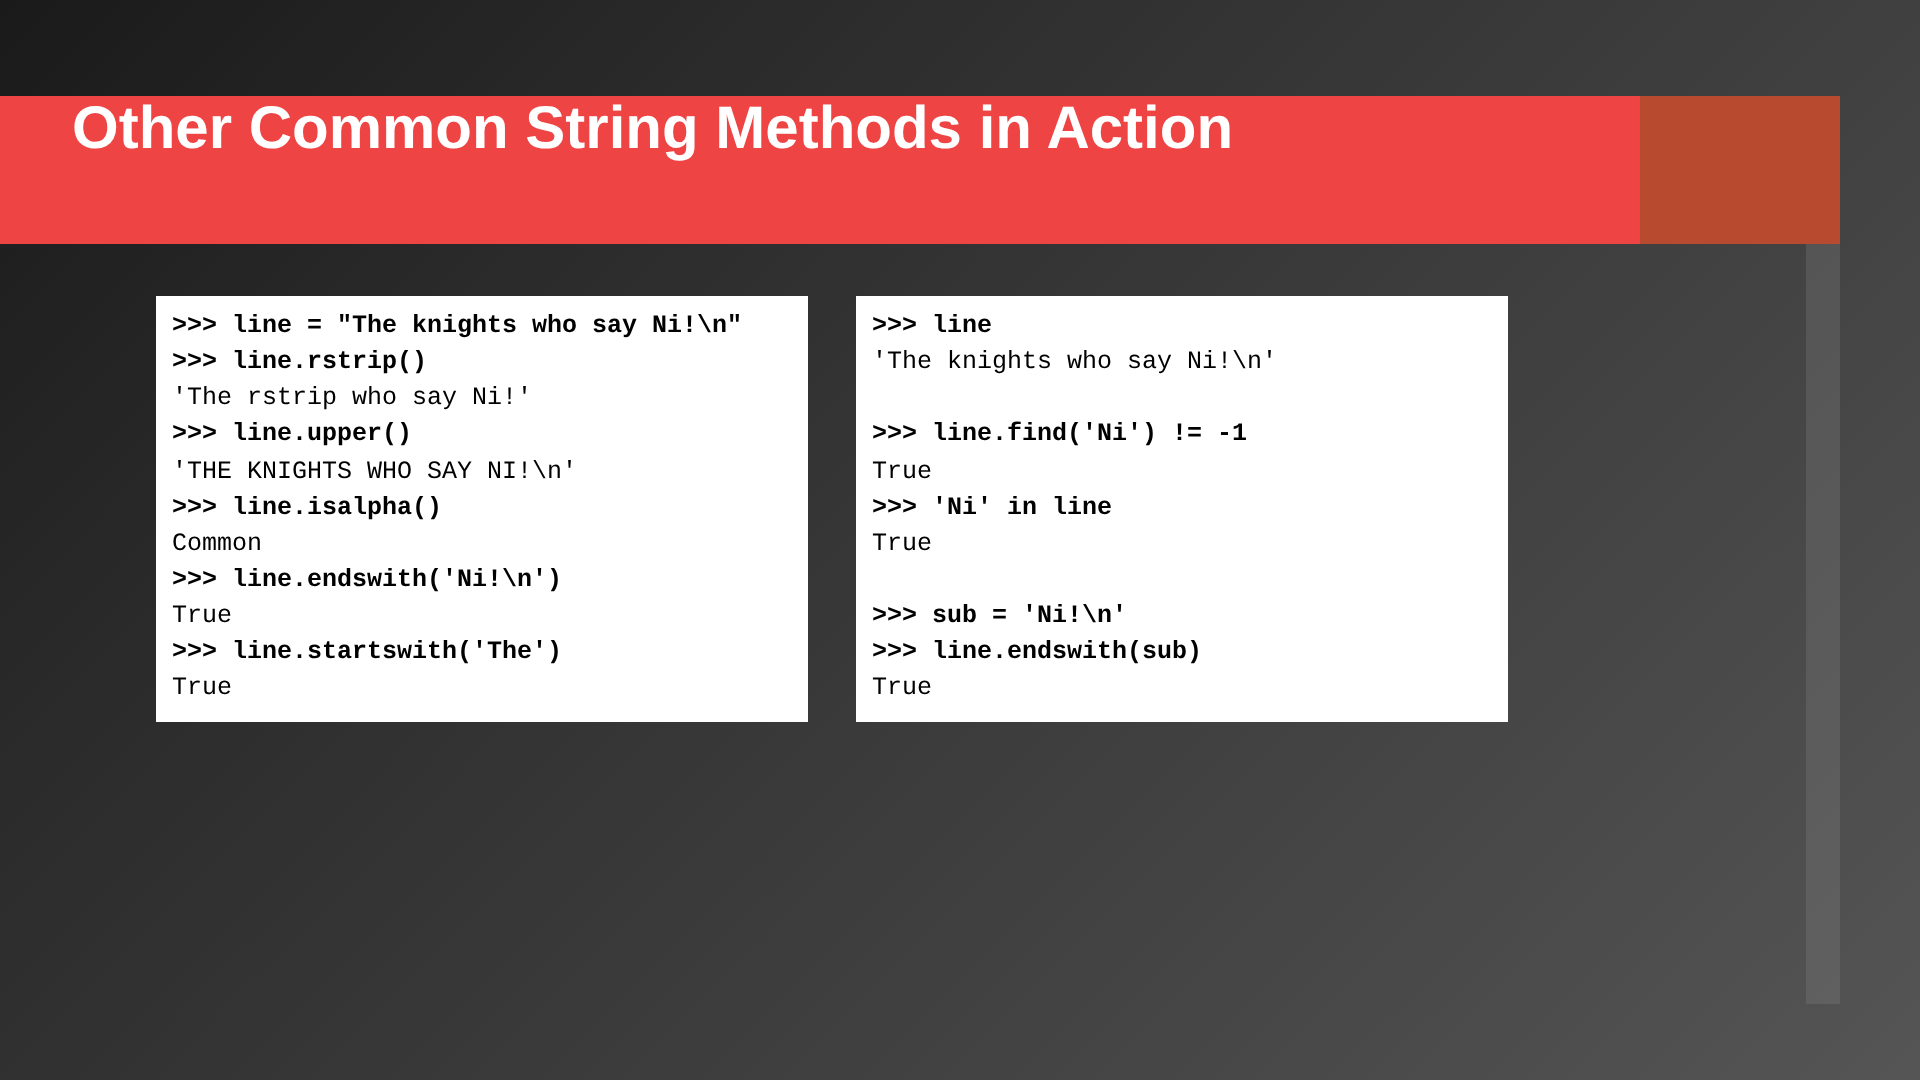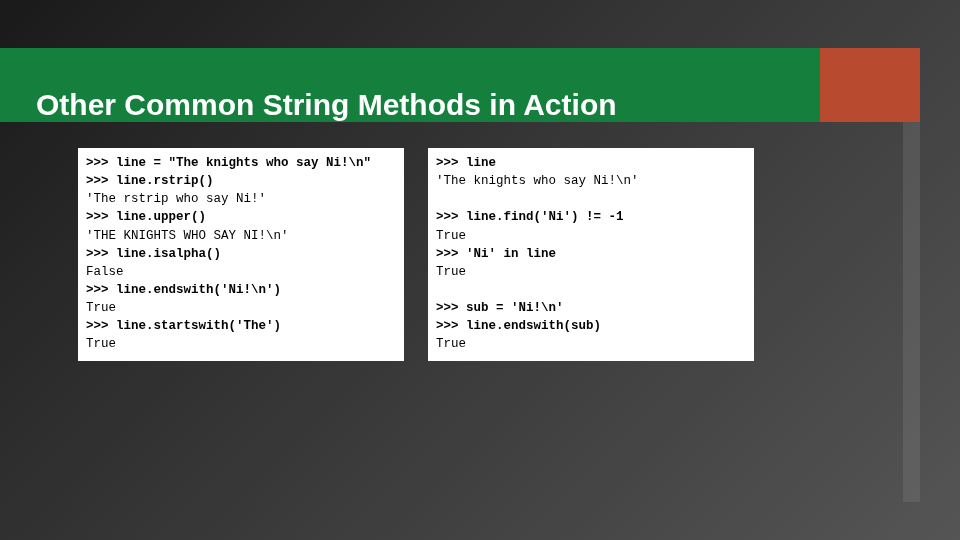--- a/index.html
+++ b/index.html
@@ -10,23 +10,23 @@
     font-family: "Trebuchet MS", "Segoe UI", sans-serif;
     position: relative;
     overflow: hidden;
   }
   .title-bar {
     position: absolute;
     top: 48px;
     left: 0;
     width: 916px;
     height: 74px;
-    background: #15803d;
+    background: #ef4444;
     display: flex;
-    align-items: flex-end;
+    align-items: flex-start;
     padding-left: 36px;
   }
   .title-bar h1 {
     color: #fff;
     font-size: 30px;
     font-weight: 600;
     letter-spacing: 0px;
   }
   .accent-block {
     position: absolute;
@@ -76,21 +76,21 @@
 <div class="right-rail"></div>
 
 <div class="content">
   <div class="code-box">
     <pre id="left-pre"><span class="bold">&gt;&gt;&gt; line = "The knights who say Ni!\n"</span>
 <span class="bold">&gt;&gt;&gt; line.rstrip()</span>
 <span>'The rstrip who say Ni!'</span>
 <span class="bold">&gt;&gt;&gt; line.upper()</span>
 <span>'THE KNIGHTS WHO SAY NI!\n'</span>
 <span class="bold">&gt;&gt;&gt; line.isalpha()</span>
-<span>False</span>
+<span>Common</span>
 <span class="bold">&gt;&gt;&gt; line.endswith('Ni!\n')</span>
 <span>True</span>
 <span class="bold">&gt;&gt;&gt; line.startswith('The')</span>
 <span>True</span></pre>
   </div>
   <div class="code-box">
     <pre id="right-pre"><span class="bold">&gt;&gt;&gt; line</span>
 <span>'The knights who say Ni!\n'</span>
 <span></span>
 <span class="bold">&gt;&gt;&gt; line.find('Ni') != -1</span>

